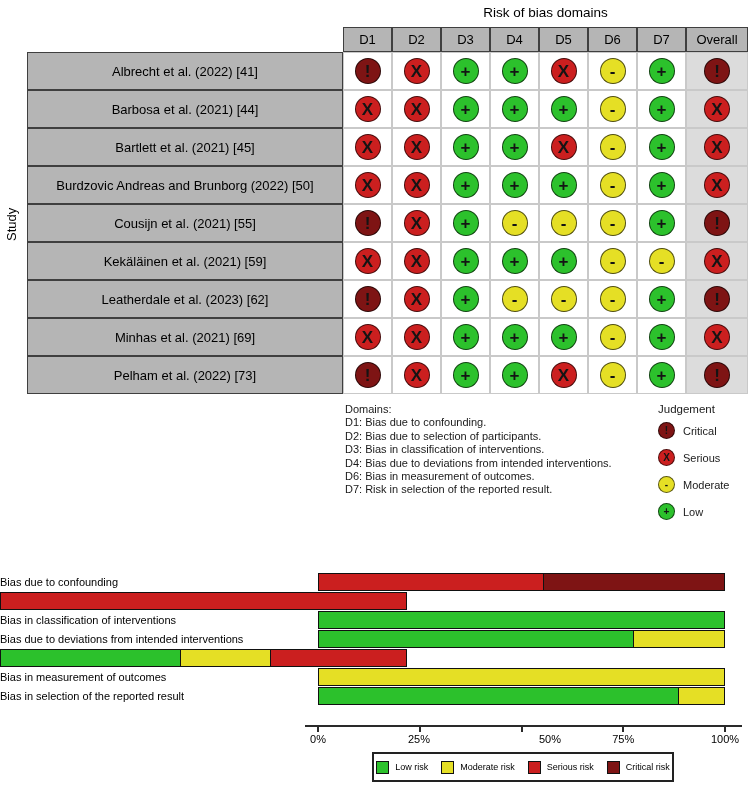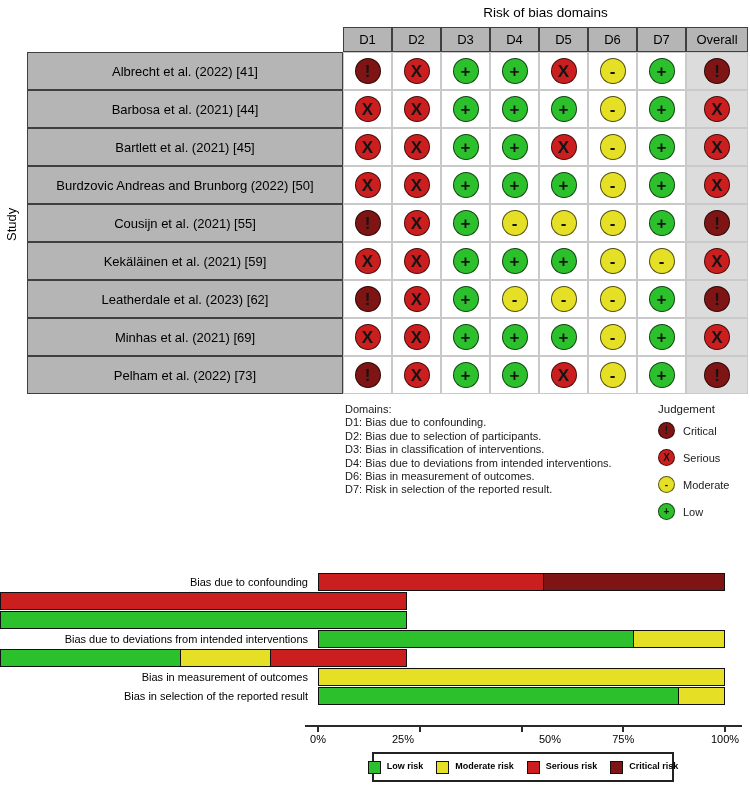--- a/index.html
+++ b/index.html
@@ -44,35 +44,35 @@
   .jdg-item { display:flex; align-items:center; gap:8px; margin-bottom:10px; }
   .jdg-circ {
     width:17px; height:17px; border-radius:50%;
     border:1px solid rgba(0,0,0,0.6); box-sizing:border-box;
     display:flex; align-items:center; justify-content:center;
     font-size:10px; font-weight:700; color:#141414; line-height:1; flex:none;
   }
   
   .bars { position:absolute; left:0; top:574px; }
   .bar-row { display:flex; align-items:center; height:15.5px; margin-bottom:3.5px; }
-  .bar-label { width:308px; text-align:right; padding-right:10px; font-size:11px; white-space:nowrap; flex:none; }
+  .bar-label { width:308px; text-align:left; padding-right:10px; font-size:11px; white-space:nowrap; flex:none; }
   .bar-label.bold { font-weight:700; font-size:11.5px; }
   .bar-track { width:405px; height:100%; display:flex; border:1px solid #111; box-sizing:content-box; background:#fff; }
   .seg { height:100%; border-right:1px solid #111; box-sizing:border-box; }
   .seg:last-child { border-right:none; }
   .axis-line { position:absolute; left:305px; top:725px; width:437px; height:2px; background:#2a2a2a; }
   .tick-line { position:absolute; top:727px; width:2px; height:5px; background:#2a2a2a; }
   .tick-label { position:absolute; top:733px; width:60px; text-align:center; font-size:11px; }
   
   .bar-legend {
     position:absolute; left:372px; top:752px; width:302px; height:30px;
     border:2px solid #222; box-sizing:border-box; background:#fff;
     display:flex; align-items:center; justify-content:center; gap:13px;
   }
-  .bl-item { display:flex; gap:6px;font-weight:bold; }
+  .bl-item { display:flex; align-items:center; gap:6px; }
   .bl-swatch { width:13px; height:13px; border:1.5px solid #111; box-sizing:border-box; flex:none; }
   .bl-label { font-size:9px; white-space:nowrap; }
 </style>
 </head>
 <body>
 
 <div class="canvas">
 
   <div class="tl-title">Risk of bias domains</div>
 
@@ -356,20 +356,21 @@
           <div class="seg" style="width: 55.6%; background: rgb(203, 31, 31);"></div>
           <div class="seg" style="width: 44.4%; background: rgb(126, 20, 20);"></div>
         </div>
       </div>
       <div class="bar-row">
         <div class="bar-track">
           <div class="seg" style="width: 100%; background: rgb(203, 31, 31);"></div>
         </div>
       </div>
       <div class="bar-row">
+        <div class="bar-label">Bias in classification of interventions</div>
         <div class="bar-track">
           <div class="seg" style="width: 100%; background: rgb(44, 193, 44);"></div>
         </div>
       </div>
       <div class="bar-row">
         <div class="bar-label">Bias due to deviations from intended interventions</div>
         <div class="bar-track">
           <div class="seg" style="width: 77.8%; background: rgb(44, 193, 44);"></div>
           <div class="seg" style="width: 22.2%; background: rgb(229, 223, 37);"></div>
         </div>
@@ -394,21 +395,21 @@
           <div class="seg" style="width: 11.1%; background: rgb(229, 223, 37);"></div>
         </div>
       </div>
     </div>
 
   <div class="axis-line"></div>
   <div id="axis-ticks">
       <div class="tick-line" style="left: 317px;"></div>
       <div class="tick-label" style="left: 288px;">0%</div>
       <div class="tick-line" style="left: 418.75px;"></div>
-      <div class="tick-label" style="left: 373px;">25%</div>
+      <div class="tick-label" style="left: 389px;">25%</div>
       <div class="tick-line" style="left: 520.5px;"></div>
       <div class="tick-label" style="left: 520px;">50%</div>
       <div class="tick-line" style="left: 622.25px;"></div>
       <div class="tick-label" style="left: 593.25px;">75%</div>
       <div class="tick-line" style="left: 724px;"></div>
       <div class="tick-label" style="left: 695px;">100%</div>
     </div>
 
   <div class="bar-legend" id="bar-legend">
       <div class="bl-item">

